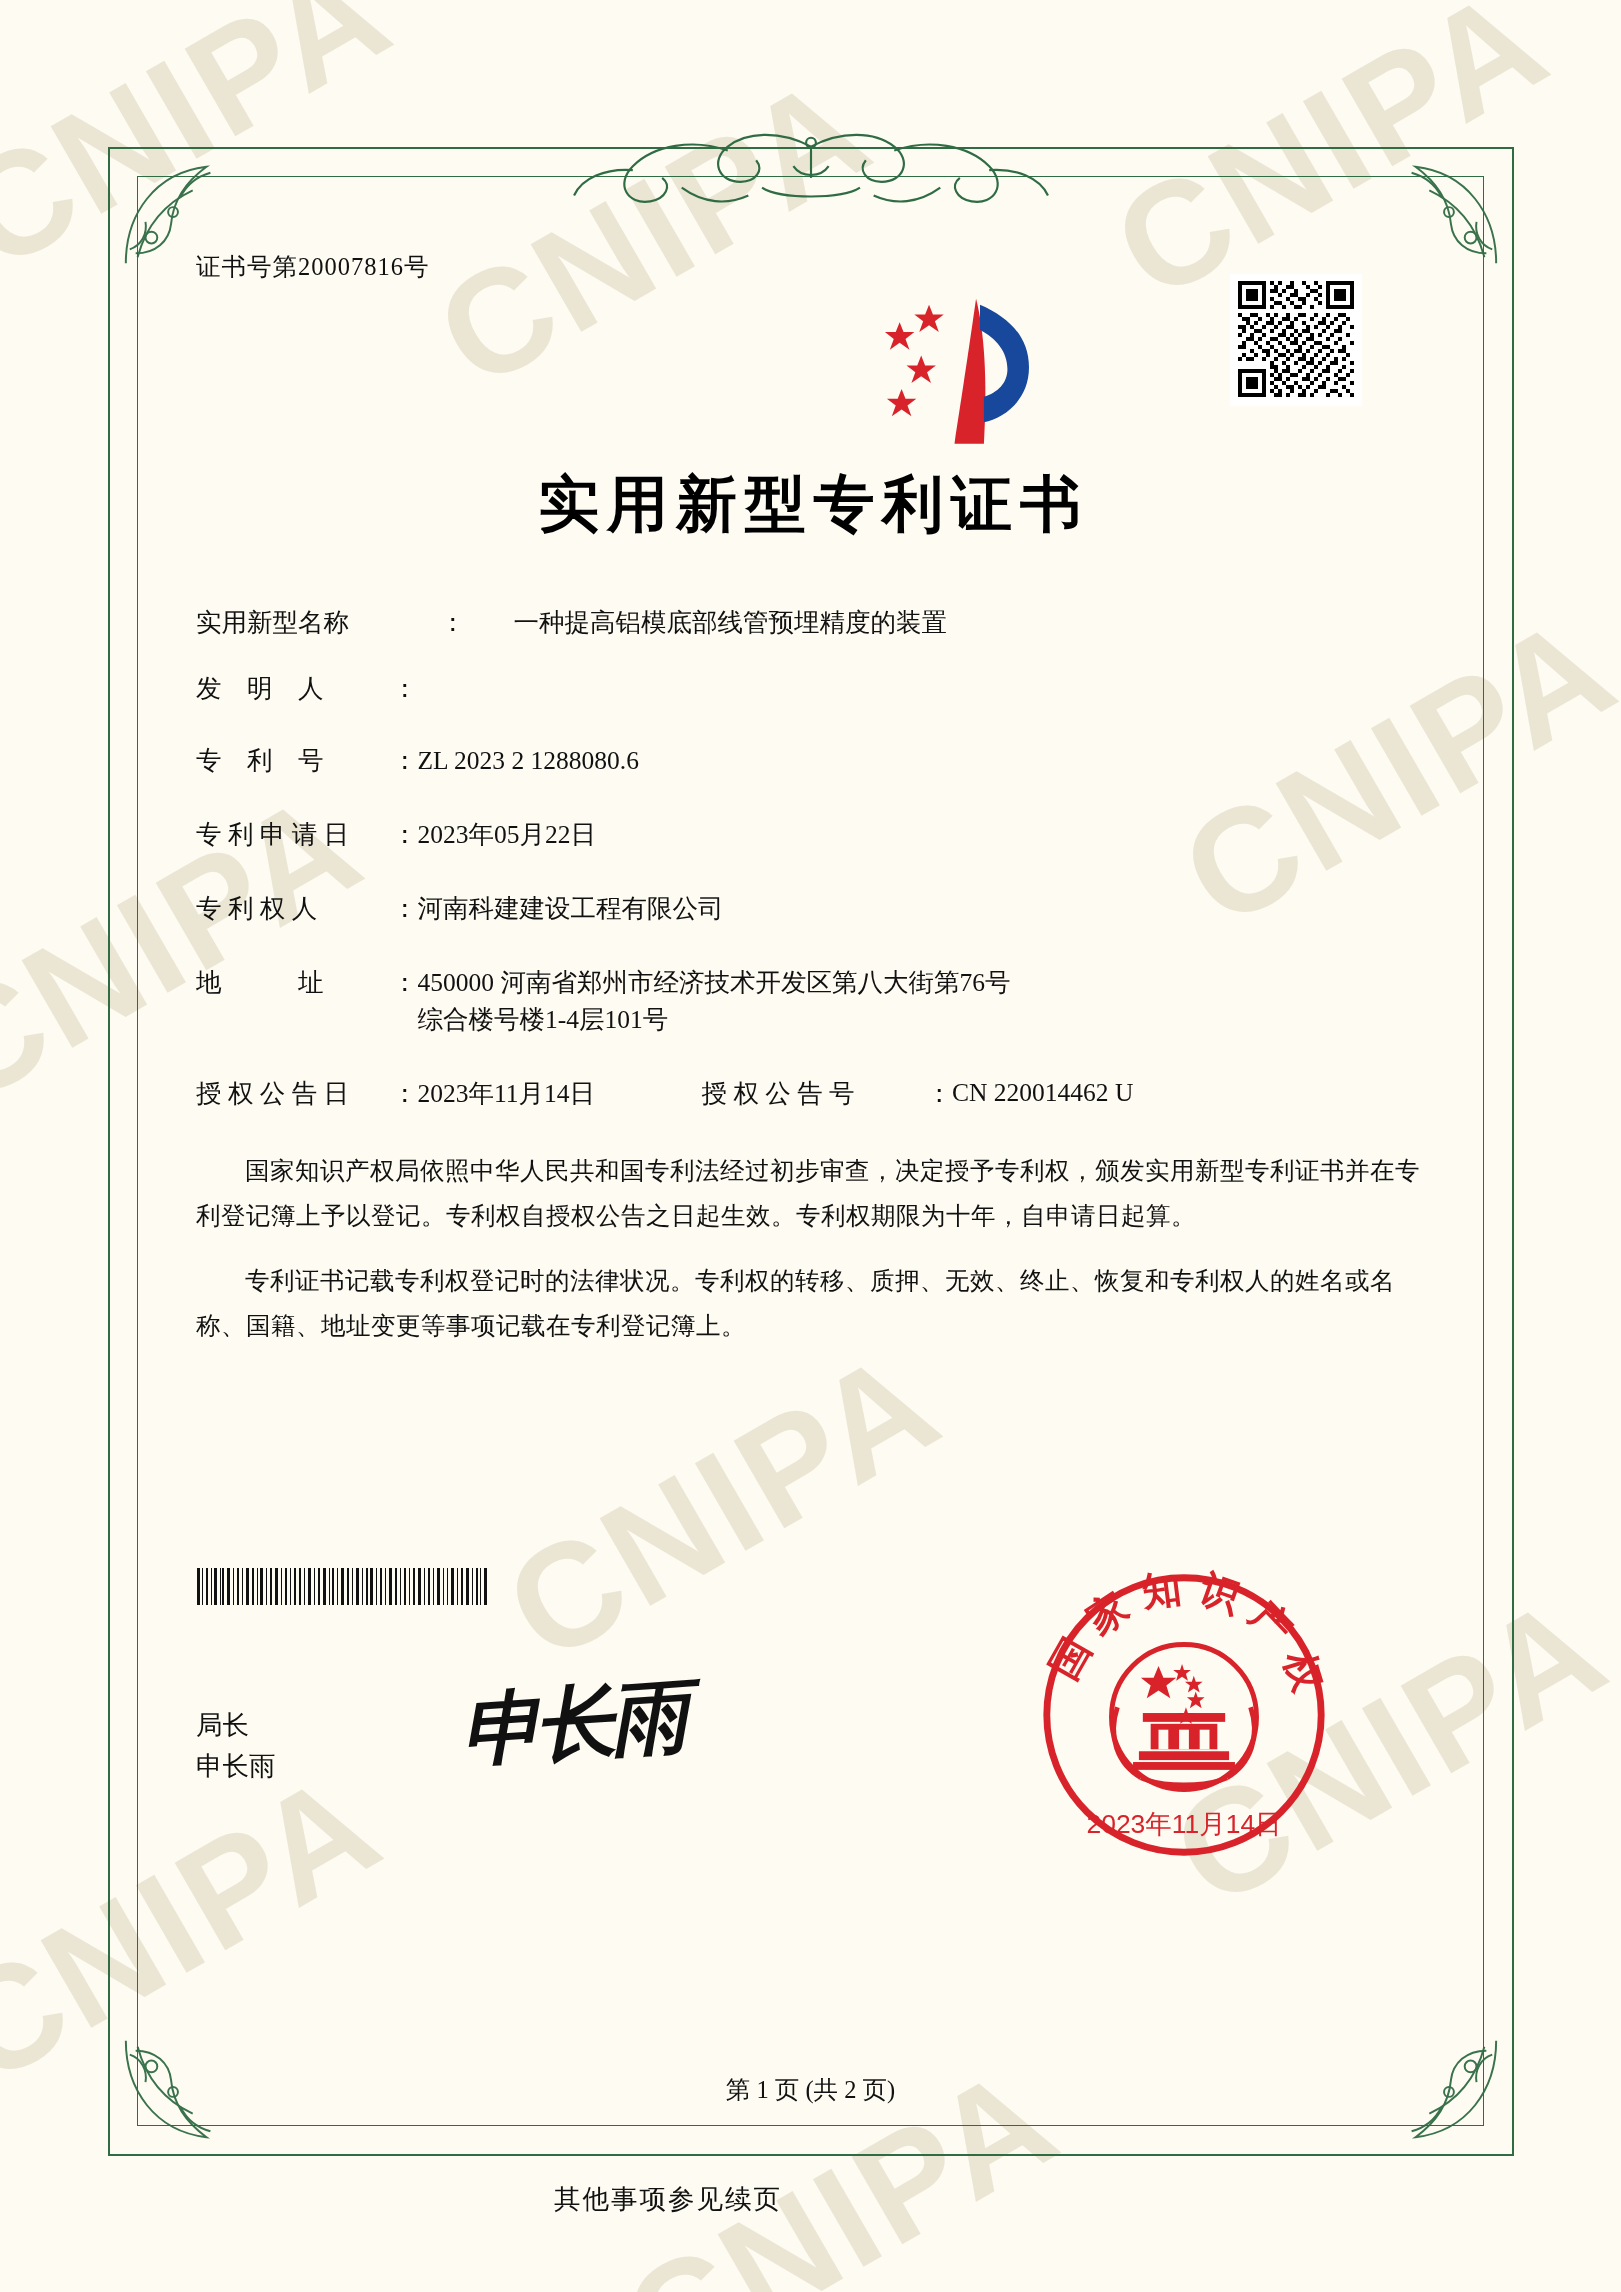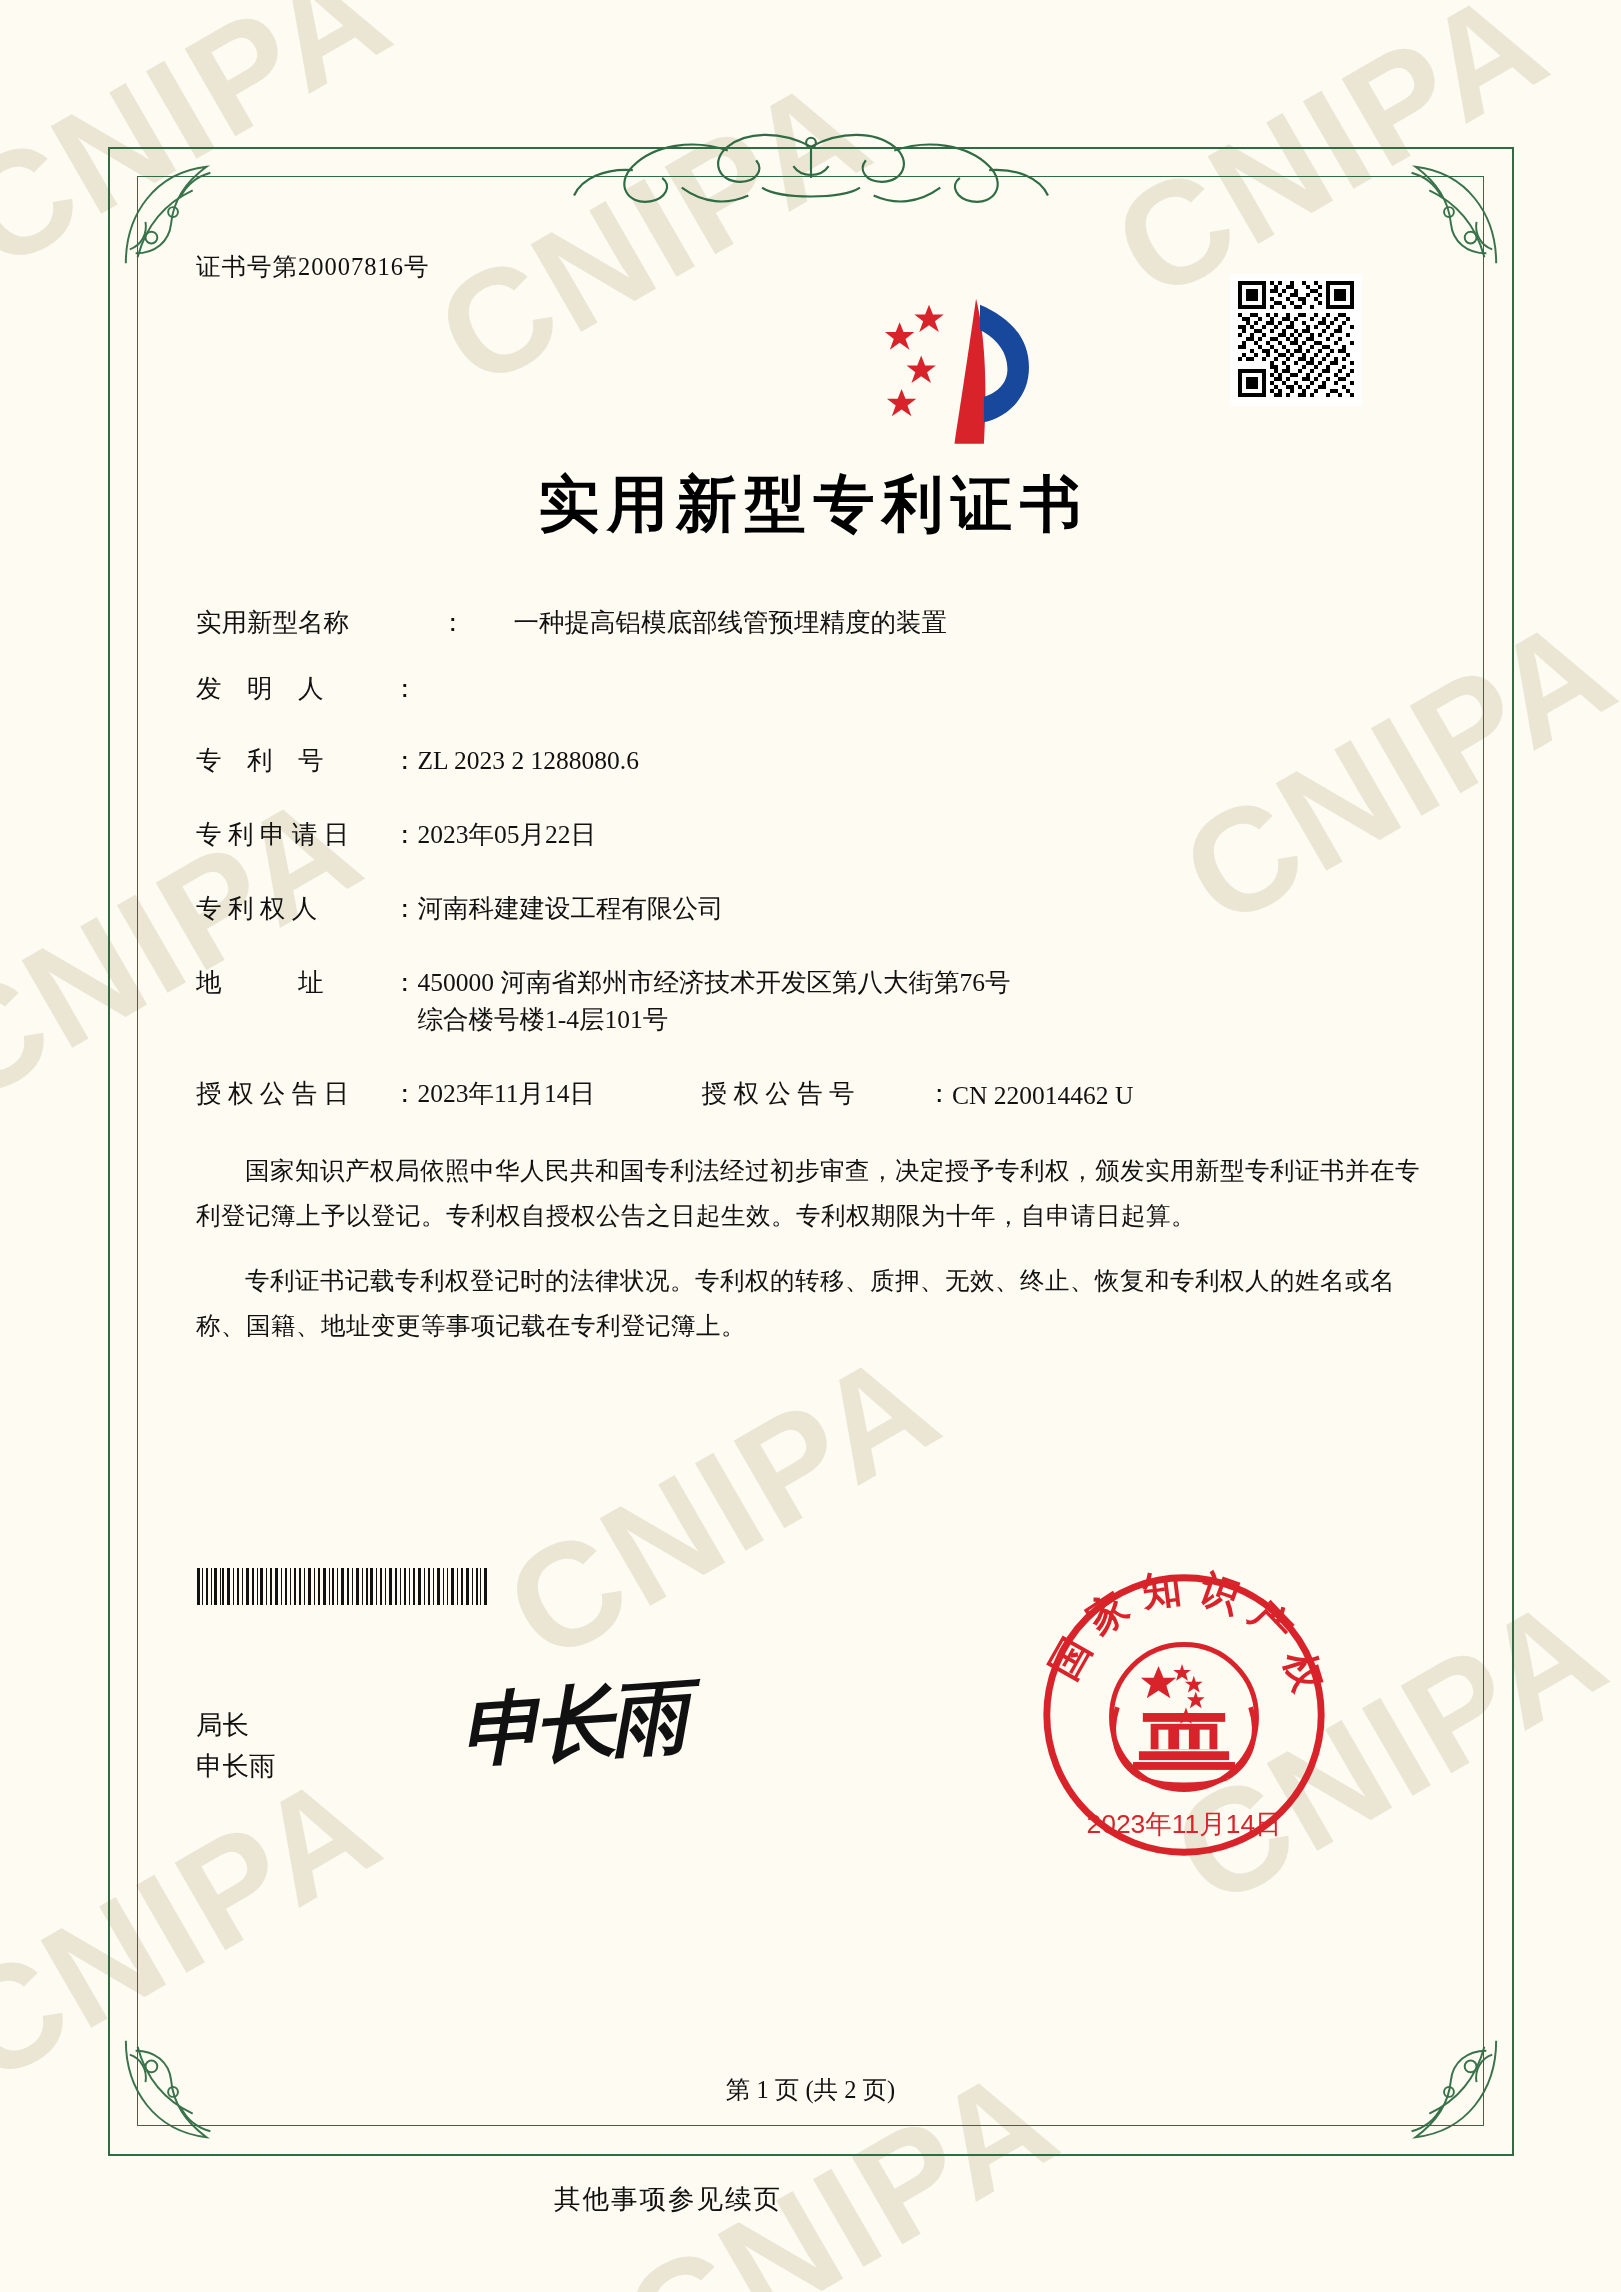--- a/index.html
+++ b/index.html
@@ -152,21 +152,21 @@
     flex: 1;
     line-height: 1.45;
     font-size: 25.5px;
   }
   .value .line2 { display: block; }
 
   .row.tight { margin-bottom: 29px; gap: 48px; }
 
   .pubrow {
     display: flex;
-    align-items: flex-end;
+    align-items: center;
     margin-bottom: 33px;
     font-size: 25.5px;
   }
   .pubrow .lbl2 {
     width: 196px;
     flex: 0 0 196px;
     display: flex;
     justify-content: space-between;
   }
   .pubrow .val2 {

